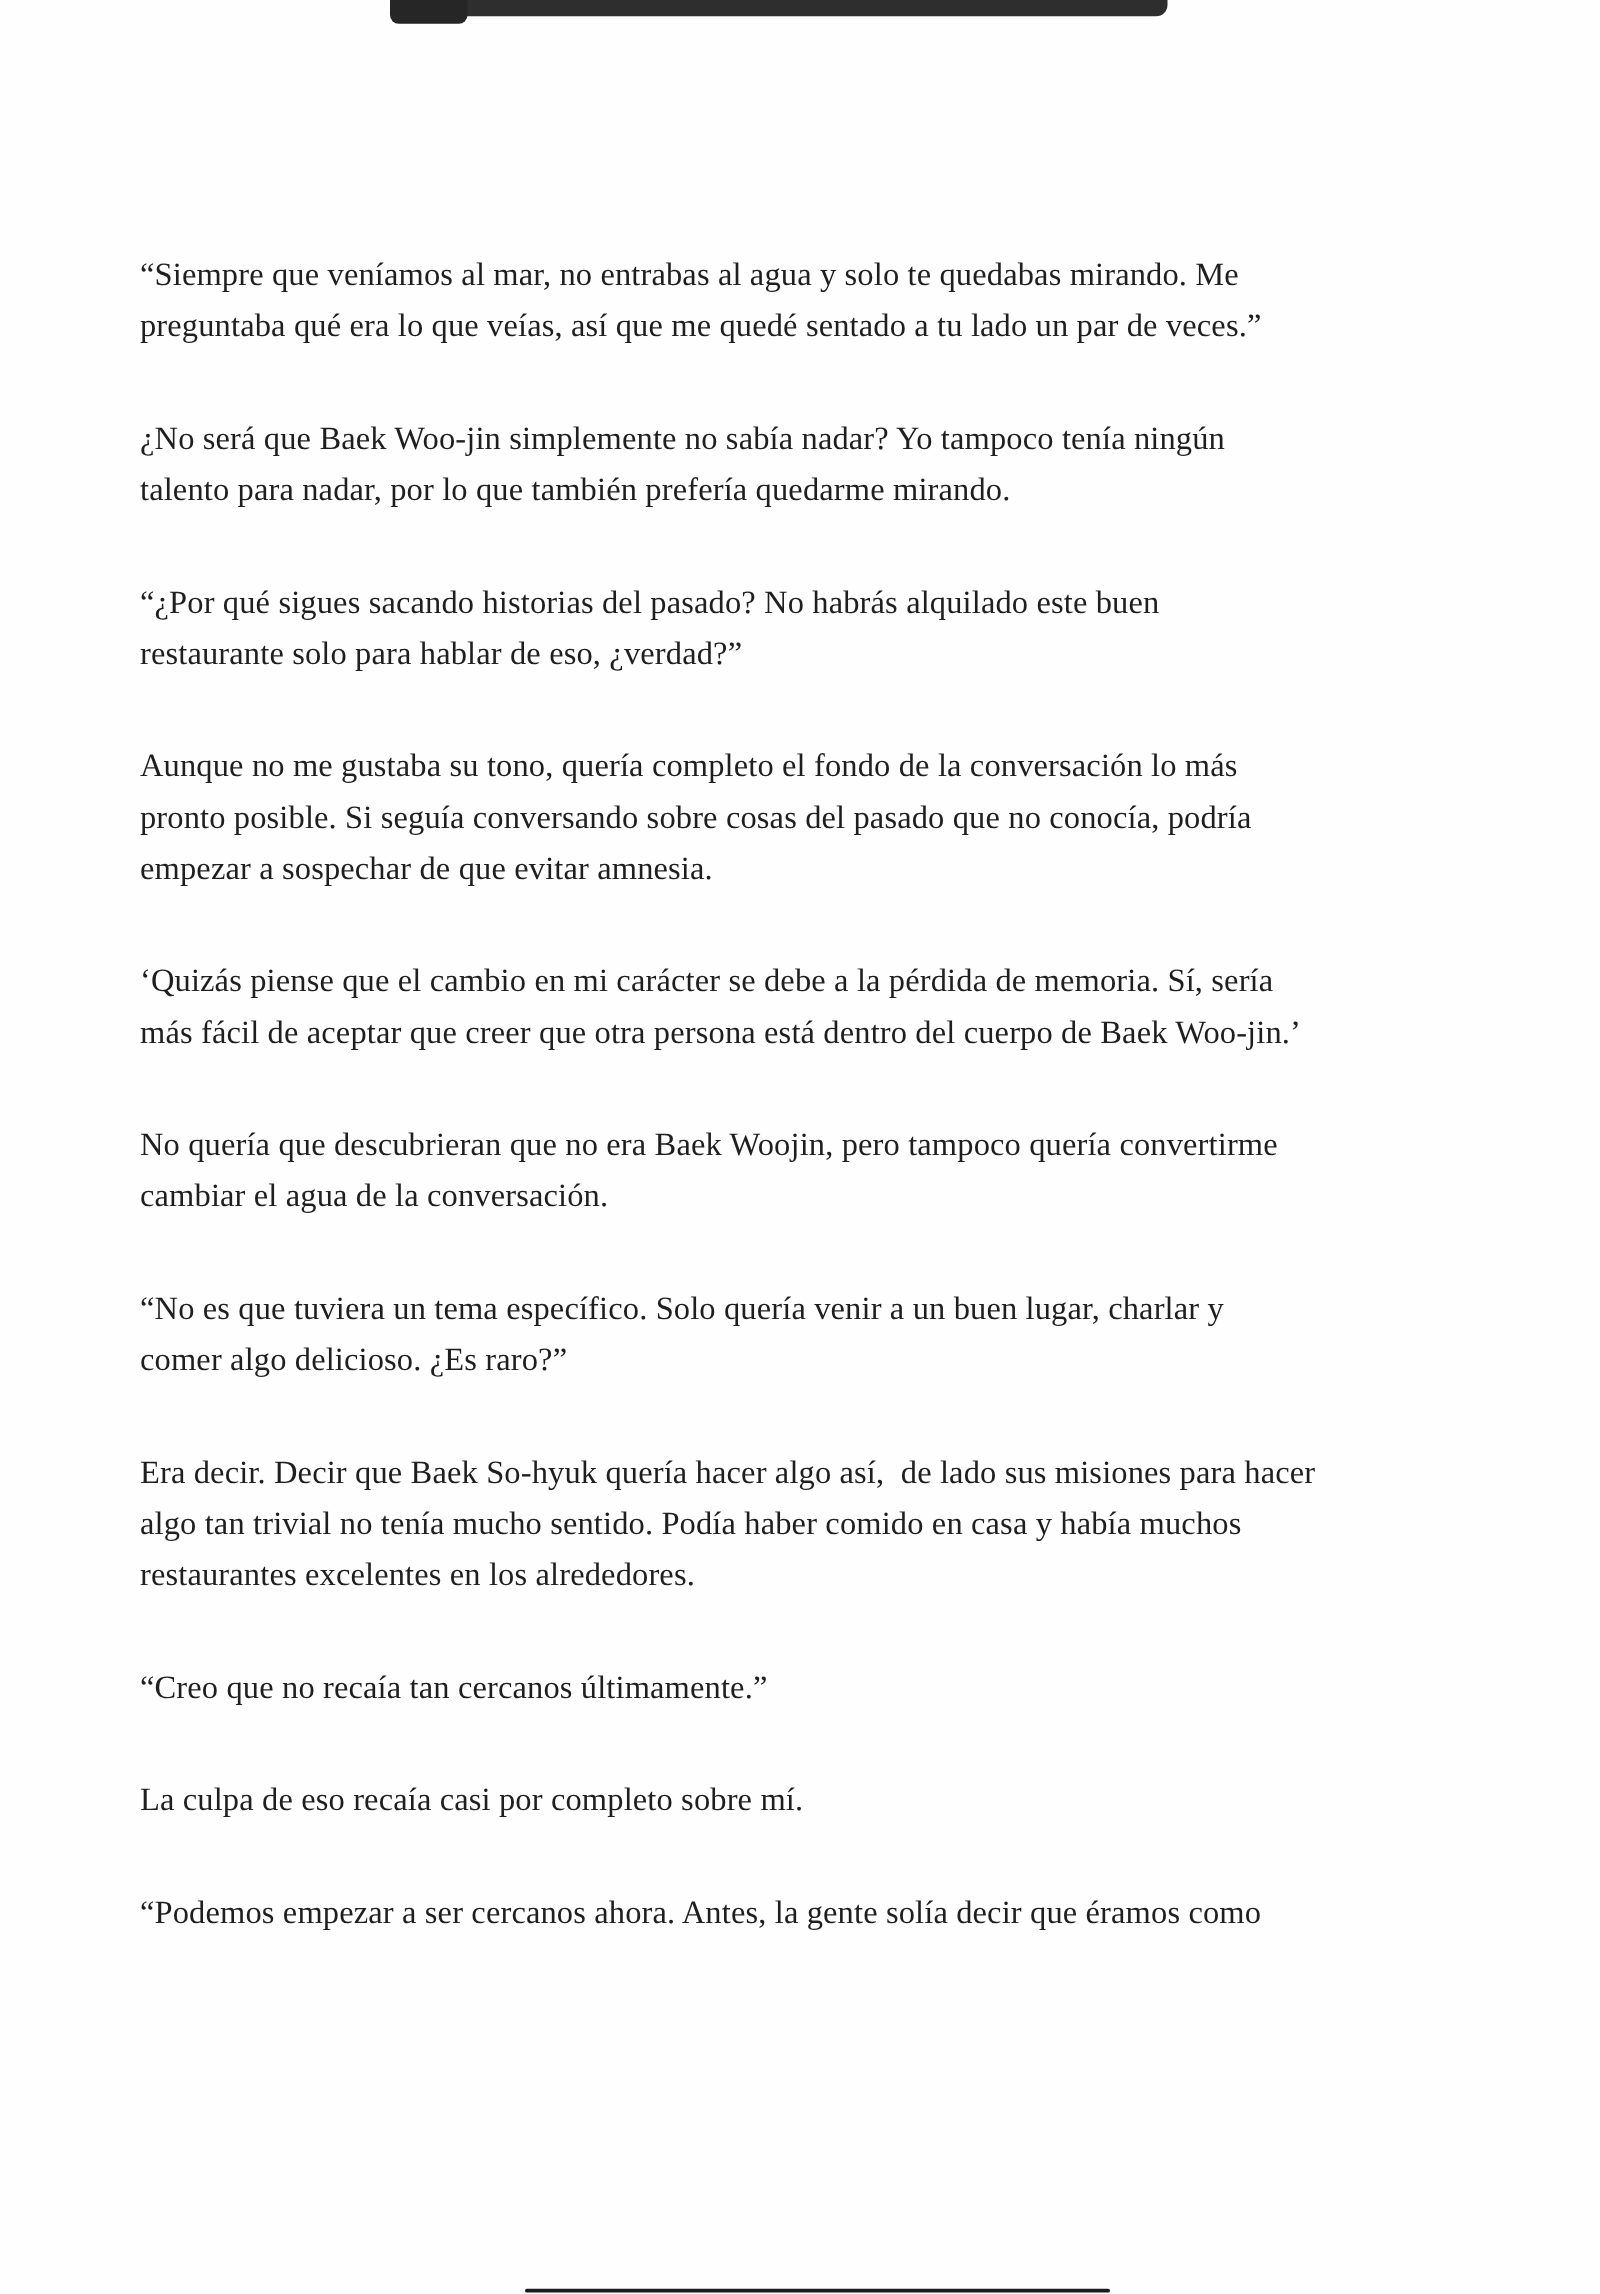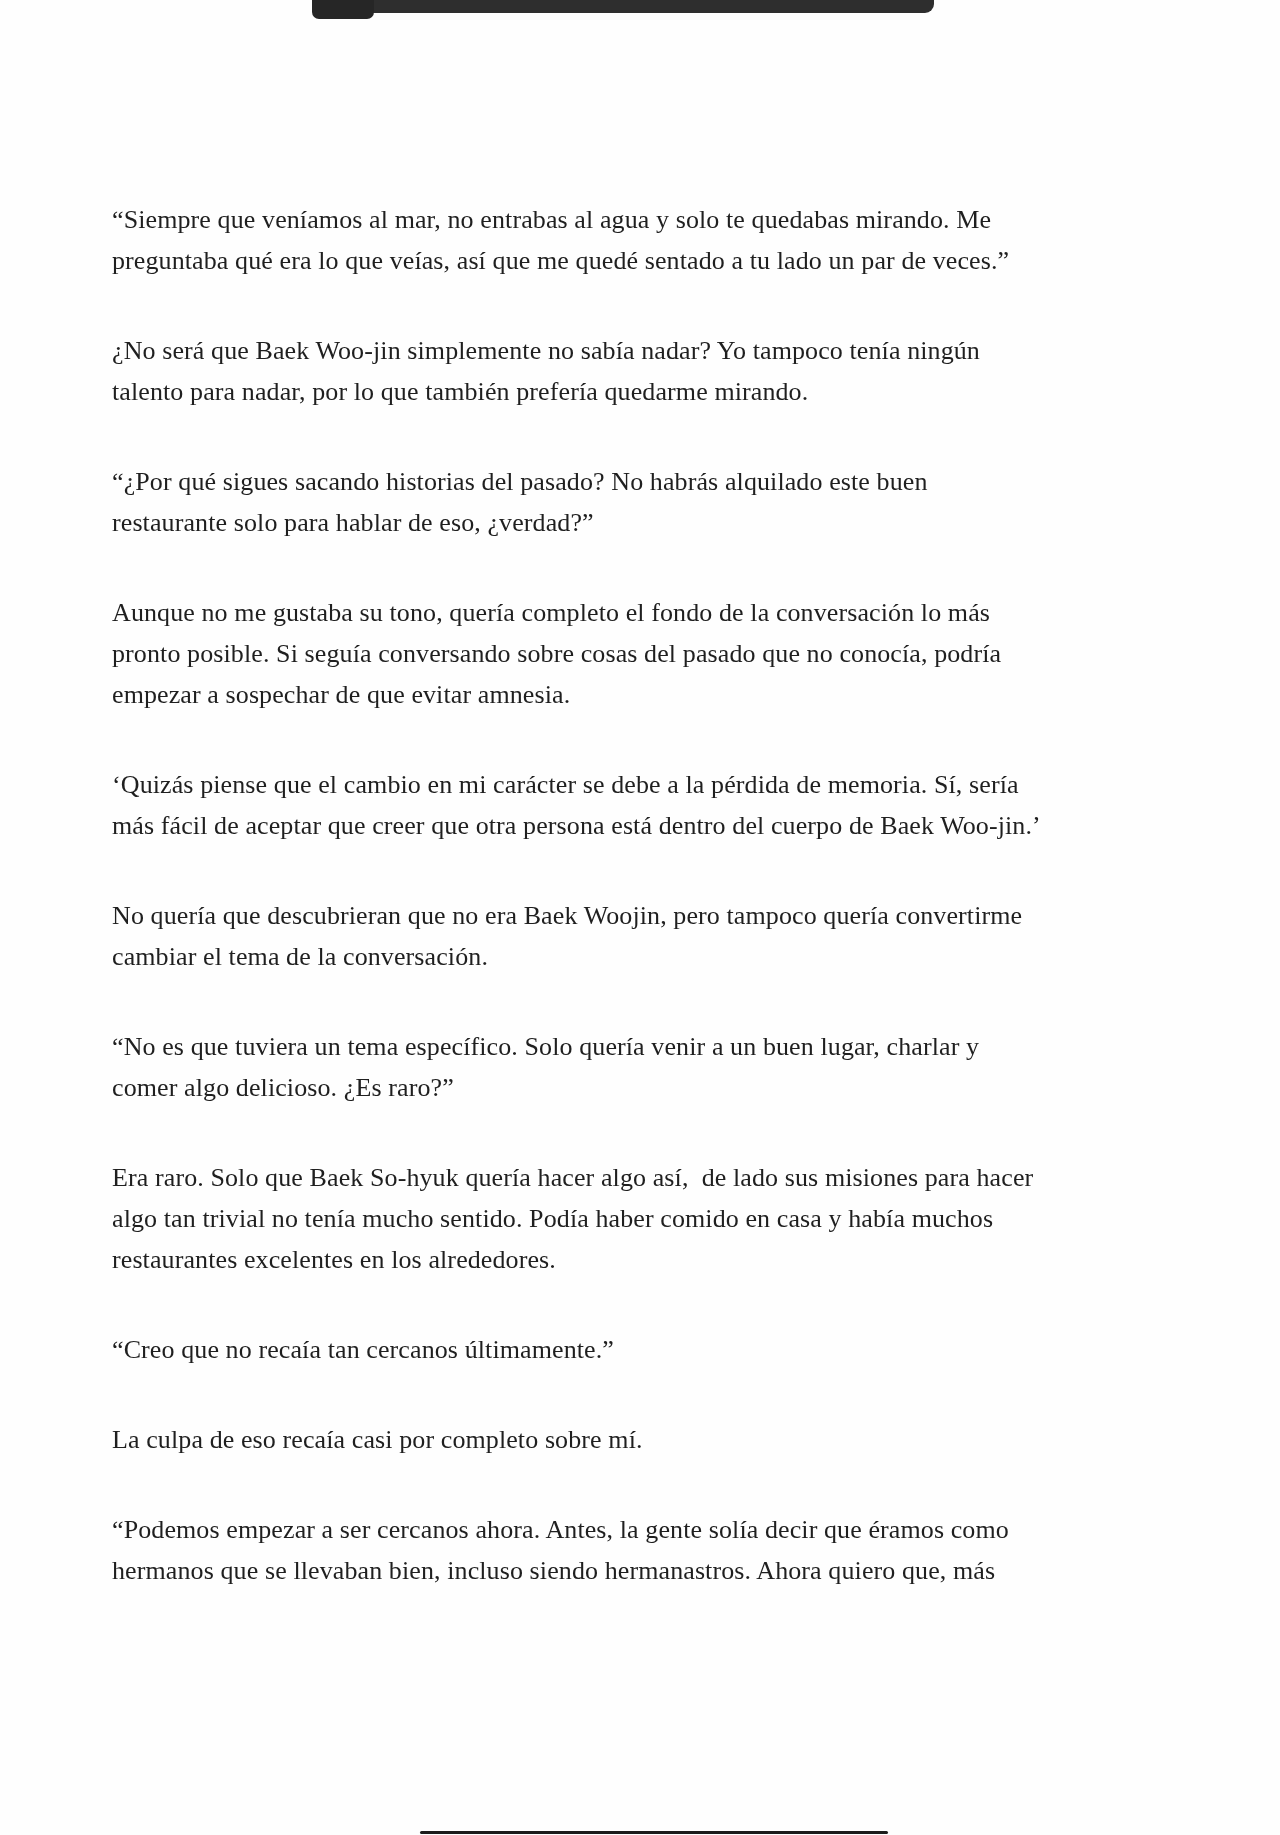--- a/index.html
+++ b/index.html
@@ -87,36 +87,35 @@
       <div class="text-line">Aunque no me gustaba su tono, quería completo el fondo de la conversación lo más</div>
       <div class="text-line">pronto posible. Si seguía conversando sobre cosas del pasado que no conocía, podría</div>
       <div class="text-line">empezar a sospechar de que evitar amnesia.</div>
     </div>
     <div class="paragraph">
       <div class="text-line">‘Quizás piense que el cambio en mi carácter se debe a la pérdida de memoria. Sí, sería</div>
       <div class="text-line">más fácil de aceptar que creer que otra persona está dentro del cuerpo de Baek Woo-jin.’</div>
     </div>
     <div class="paragraph">
       <div class="text-line">No quería que descubrieran que no era Baek Woojin, pero tampoco quería convertirme</div>
-      <div class="text-line">cambiar el tema de la conversación.</div>
+      <div class="text-line">cambiar el agua de la conversación.</div>
     </div>
     <div class="paragraph">
       <div class="text-line">“No es que tuviera un tema específico. Solo quería venir a un buen lugar, charlar y</div>
       <div class="text-line">comer algo delicioso. ¿Es raro?”</div>
     </div>
     <div class="paragraph">
-      <div class="text-line">Era raro. Solo que Baek So-hyuk quería hacer algo así,  de lado sus misiones para hacer</div>
+      <div class="text-line">Era decir. Decir que Baek So-hyuk quería hacer algo así,  de lado sus misiones para hacer</div>
       <div class="text-line">algo tan trivial no tenía mucho sentido. Podía haber comido en casa y había muchos</div>
       <div class="text-line">restaurantes excelentes en los alrededores.</div>
     </div>
     <div class="paragraph">
       <div class="text-line">“Creo que no recaía tan cercanos últimamente.”</div>
     </div>
     <div class="paragraph">
       <div class="text-line">La culpa de eso recaía casi por completo sobre mí.</div>
     </div>
     <div class="paragraph">
       <div class="text-line">“Podemos empezar a ser cercanos ahora. Antes, la gente solía decir que éramos como</div>
-      <div class="text-line">hermanos que se llevaban bien, incluso siendo hermanastros. Ahora quiero que, más</div>
     </div>
   </main>
 
 <div class="bottom-line"></div>
 
 </body></html>

